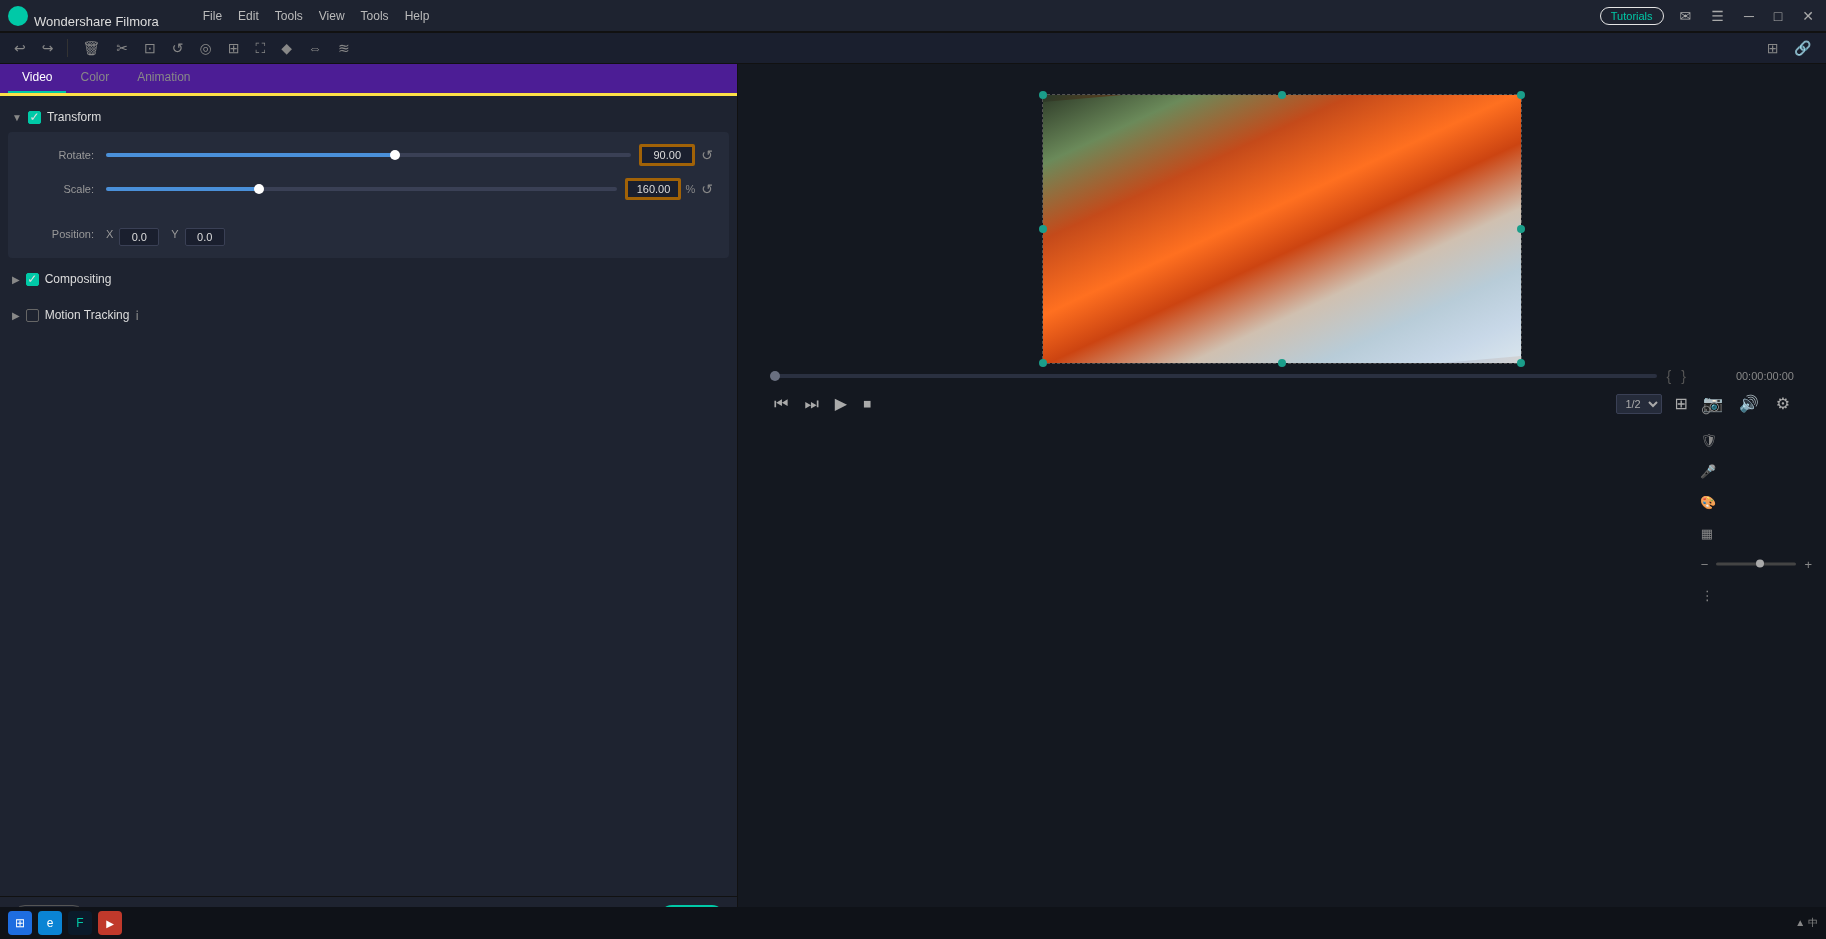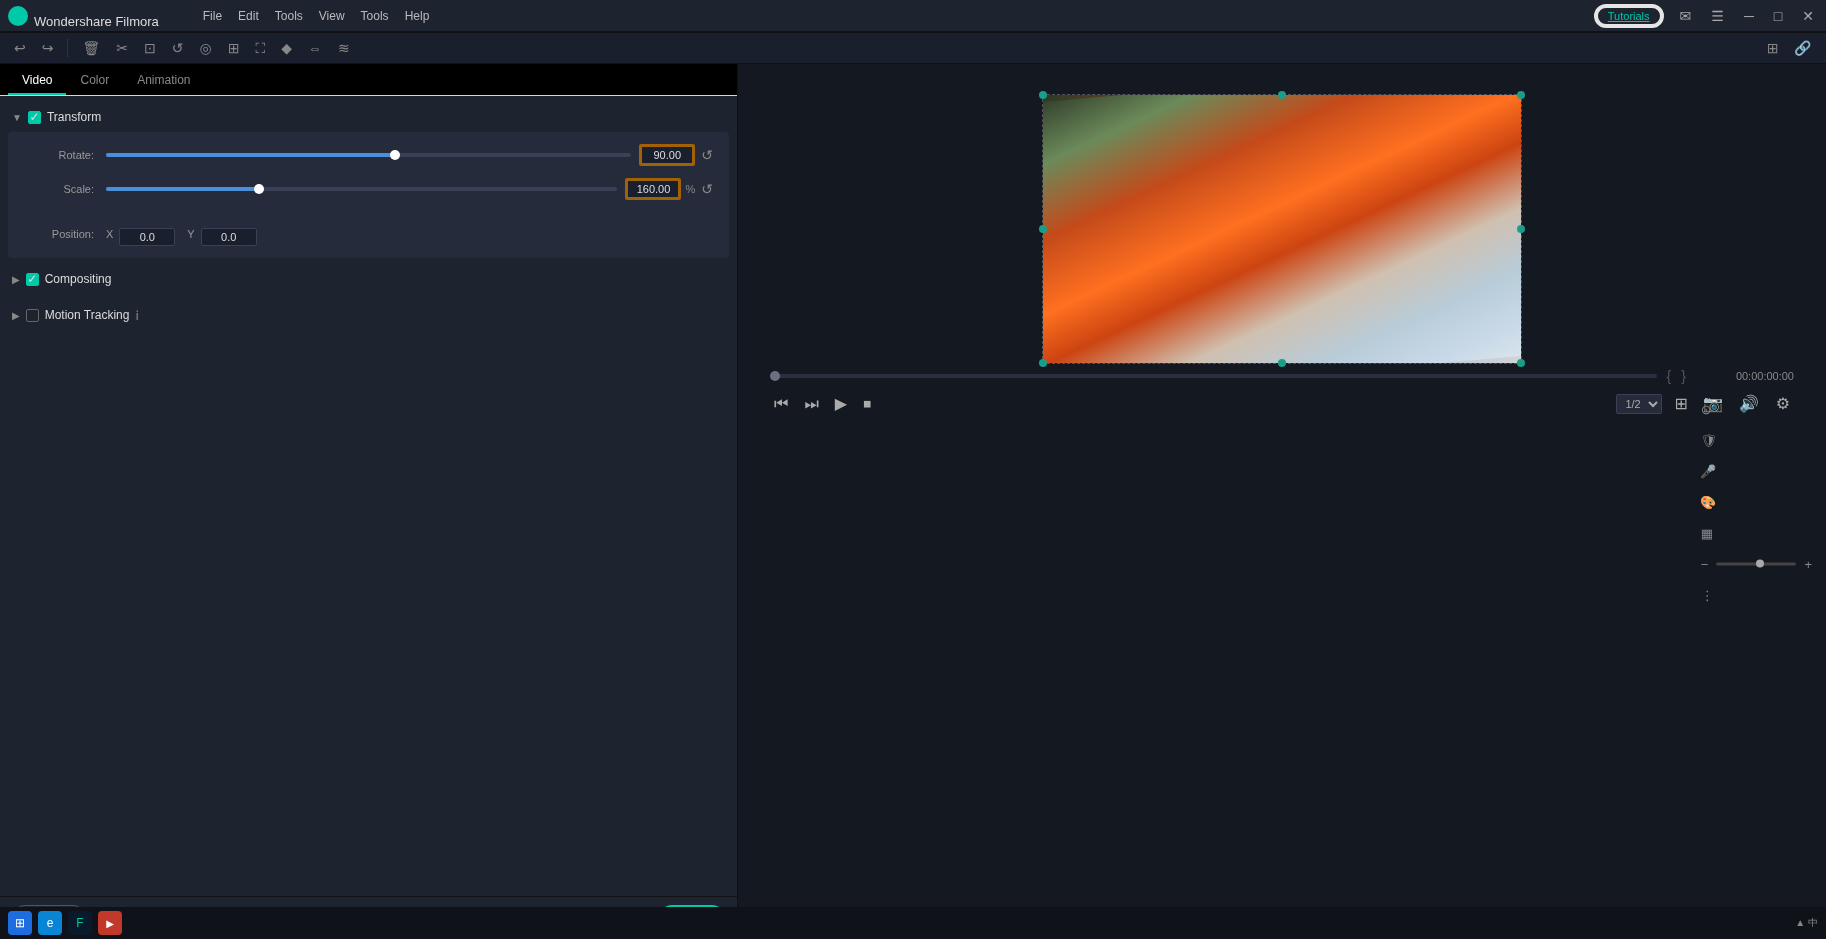--- a/index.html
+++ b/index.html
@@ -15,27 +15,26 @@
       border-bottom: 1px solid #111;
       user-select: none;
     }
     #titlebar .app-icon { width: 20px; height: 20px; background: #00c9a7; border-radius: 50%; margin-right: 6px; flex-shrink: 0; }
     #titlebar .app-name { font-size: 13px; color: #ddd; margin-right: 20px; margin-top: 12px; }
     #titlebar .menu-items { display: flex; gap: 16px; padding-left: 24px; }
     #titlebar .menu-items span { color: #bbb; cursor: pointer; font-size: 12px; }
     #titlebar .win-controls { margin-left: auto; display: flex; gap: 12px; align-items: center; }
     #titlebar .tutorials-btn {
       background: transparent;
-      border: 4px solid #e5e5e5;
+      border: 1px solid #e5e5e5;
       color: #00c9a7;
       border-radius: 12px;
       padding: 2px 10px;
       font-size: 11px;
       cursor: pointer;
-      text-decoration: underline;
     }
     #titlebar .win-btn { color: #aaa; cursor: pointer; font-size: 14px; padding: 0 4px; }
 
     
     #main {
       display: flex;
       height: calc(939px - 32px - 32px); 
     }
 
     
@@ -45,24 +44,23 @@
       display: flex;
       flex-direction: column;
       border-right: 1px solid #111;
       flex-shrink: 0;
     }
 
     
     #tab-bar {
       display: flex;
       padding: 0 8px;
-      background: #000000;
-      border-bottom: 1px solid #fde047;
+      background: #4c1d95;
+      border-bottom: 3px solid #fde047;
       height: 32px;
-      align-items: flex-end;
     }
     .tab {
       padding: 6px 14px;
       cursor: pointer;
       color: #888;
       font-size: 12px;
       border-bottom: 2px solid transparent;
     }
     .tab.active {
       color: #fff;
@@ -169,21 +167,21 @@
       margin-right: 8px;
     }
 
     .position-row {
       display: flex;
       align-items: flex-start;
       margin-top: 28px;
     }
     .pos-label { color: #999; font-size: 11px; margin-right: 6px; }
     .pos-input {
-      width: 56px;
+      width: 40px;
       background: #1a1f2e;
       border: 1px solid #3a4055;
       color: #ddd;
       font-size: 11px;
       padding: 2px 4px;
       border-radius: 2px;
       text-align: center;
       margin-right: 12px;
     }
 

